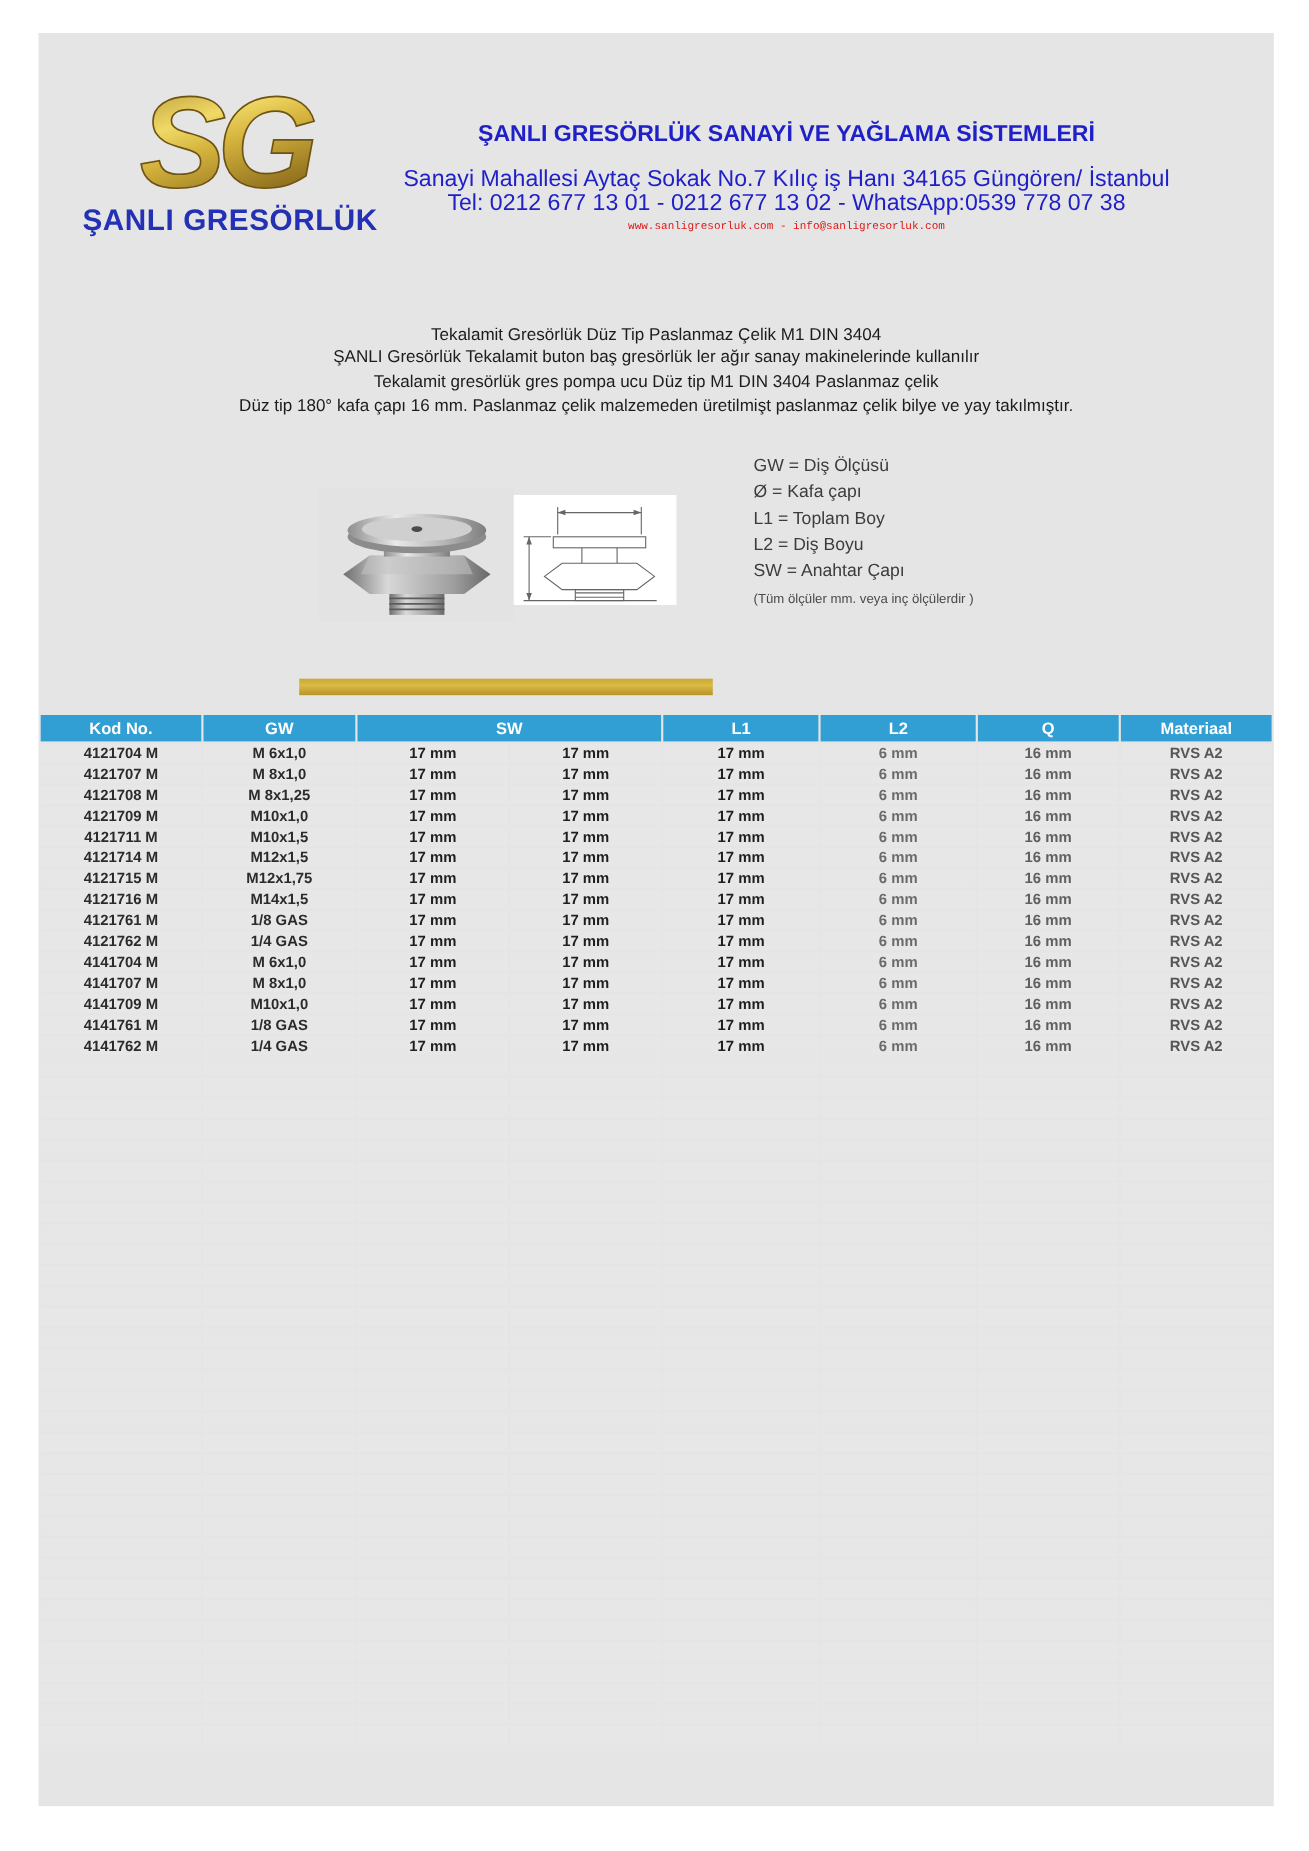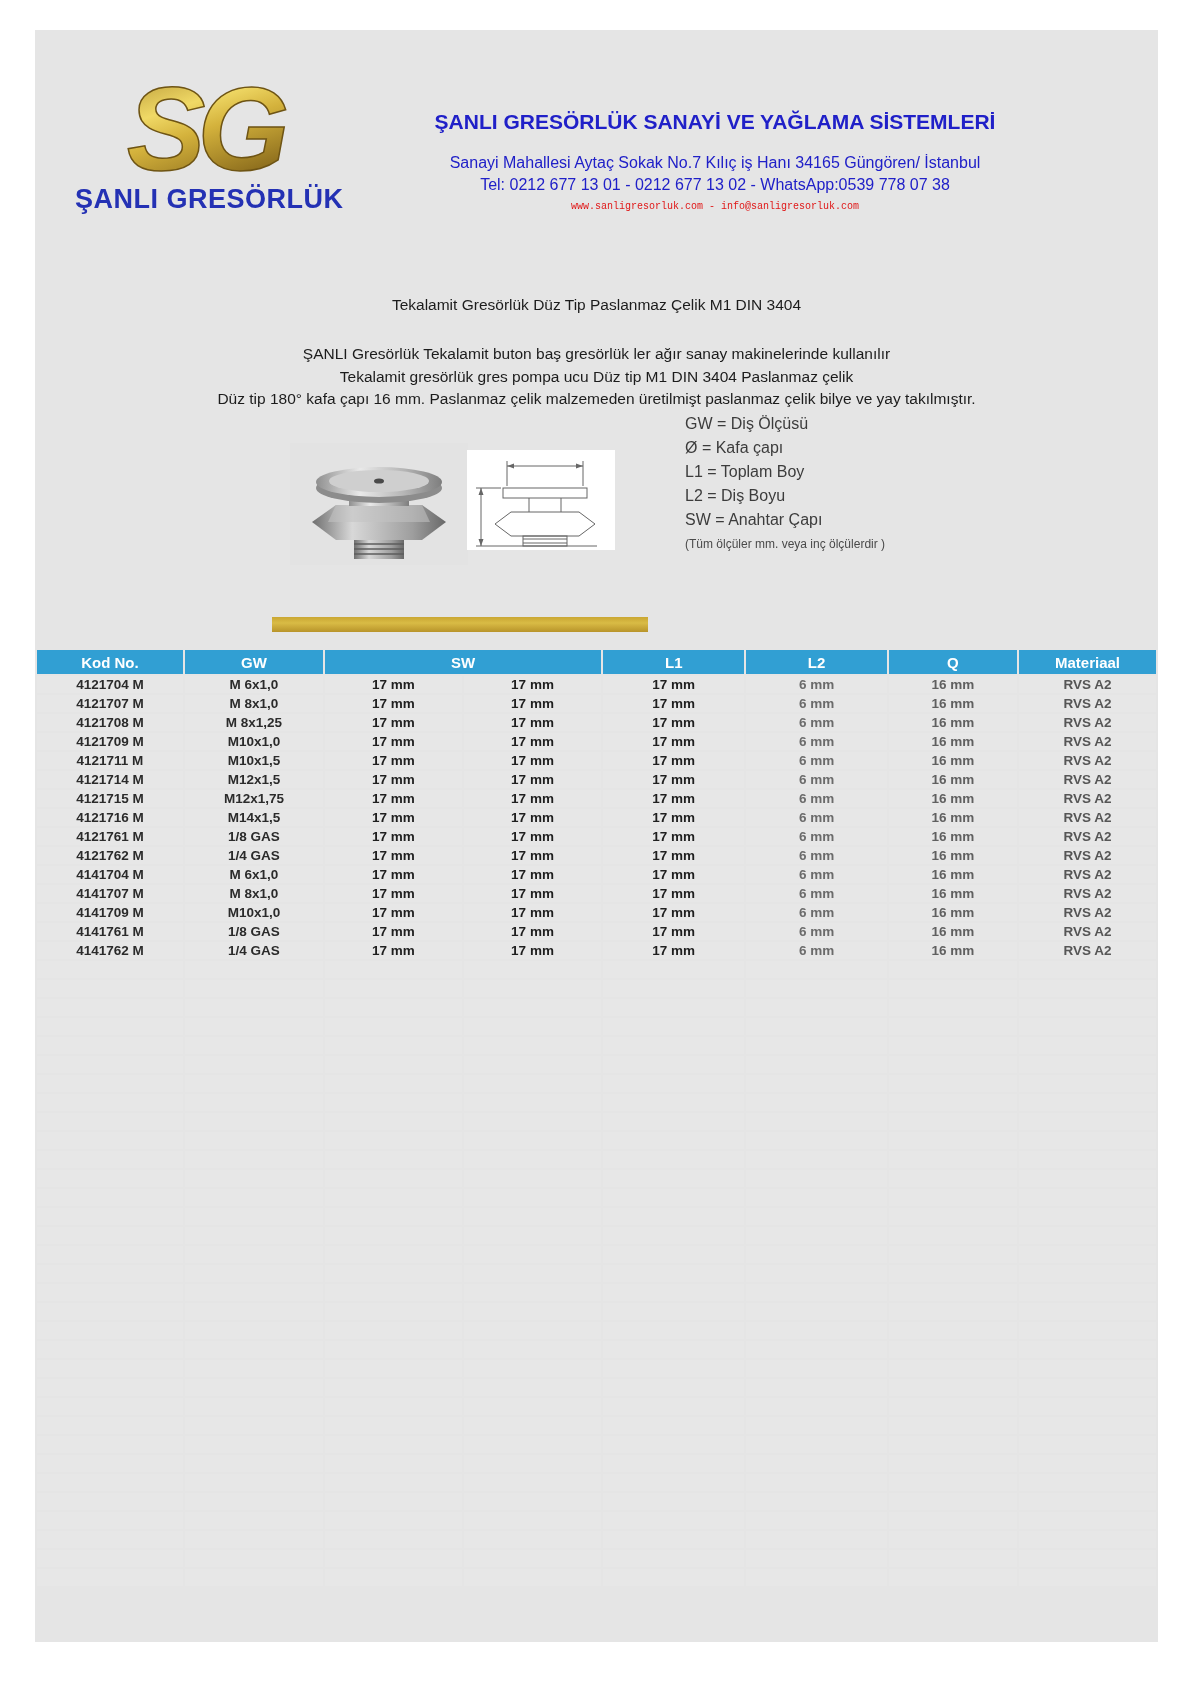--- a/index.html
+++ b/index.html
@@ -8,26 +8,26 @@
 
   .page { position:absolute; left:35px; top:30px; width:1123px; height:1612px; background:#e5e5e5; }
 
   
   .logo-block { position:absolute; left:40px; top:48px; width:250px; text-align:center; }
   .logo-brand { margin-top:-6px; font-size:27px; font-weight:bold; color:#2431b4; letter-spacing:0.5px; white-space:nowrap; }
 
   
   .company-block { position:absolute; left:325px; top:80px; width:710px; text-align:center; }
   .company-title { font-size:21px; font-weight:bold; color:#2020c8; margin-bottom:18px; white-space:nowrap; }
-  .company-line { font-size:16px; color:#2020c8; line-height:22px; white-space:nowrap; }
+  .company-line { font-size:21px; color:#2020c8; line-height:22px; white-space:nowrap; }
   .company-web { font-size:10px; color:#e01818; line-height:22px; white-space:nowrap;font-family:Liberation Mono, monospace; }
 
   
   .desc-block { position:absolute; left:30px; top:266px; width:1063px; text-align:center; color:#1c1c1c; }
-  .desc-title { font-size:15.5px; margin-bottom:29px; }
+  .desc-title { font-size:15.5px; }
   .desc-line { font-size:15.5px; line-height:22.5px; }
 
   
   .photo-box { position:absolute; left:255px; top:413px; width:178px; height:122px; }
   .drawing-box { position:absolute; left:432px; top:420px; width:148px; height:100px; background:#ffffff; }
 
   
   .legend-block { position:absolute; left:650px; top:382px; color:#3c3c3c; }
   .legend-line { font-size:16px; line-height:24px; }
   .legend-note { font-size:12px; line-height:24px; color:#4a4a4a; }

